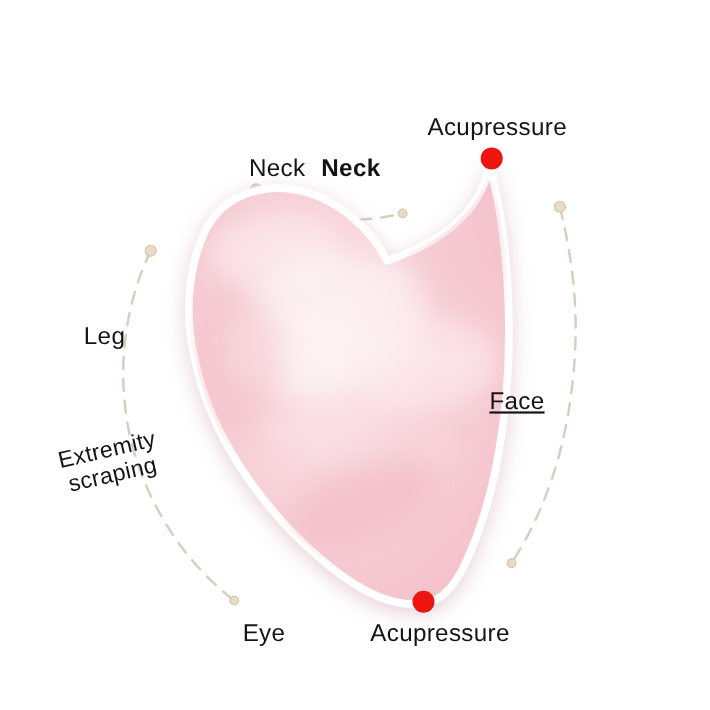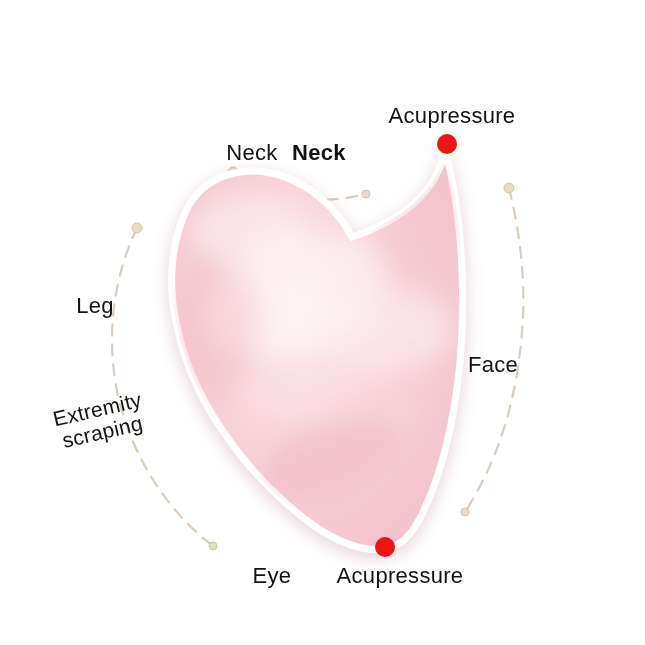--- a/index.html
+++ b/index.html
@@ -35,23 +35,23 @@
     transform: translate(-50%, -50%) rotate(-13deg);
     text-align: center;
     line-height: 1.08;
     font-size: 21px;
     white-space: normal;
   }
   .lbl-chin            { left: 252px; top: 153px; }
   .lbl-neck            { left: 319px; top: 153px; font-weight: bold; }
   .lbl-acu-top         { left: 452px; top: 116px; }
   .lbl-leg             { left: 95px;  top: 278px; margin-top: 28px; }
-  .lbl-face            { left: 493px; top: 365px; }
+  .lbl-face            { left: 470px; top: 365px; text-decoration: underline; }
   .lbl-extremity       { left: 100px; top: 421px; }
-  .lbl-eye             { left: 240px; top: 576px; margin-left: 32px; }
+  .lbl-eye             { left: 240px; top: 576px; }
   .lbl-acu-bottom      { left: 400px; top: 576px; }
 </style>
 </head>
 <body>
 
 <div class="canvas">
 
   <svg class="stage" viewBox="0 0 645 645" aria-hidden="true">
     <defs>
       <radialGradient id="stoneGrad" cx="45%" cy="42%" r="75%">

